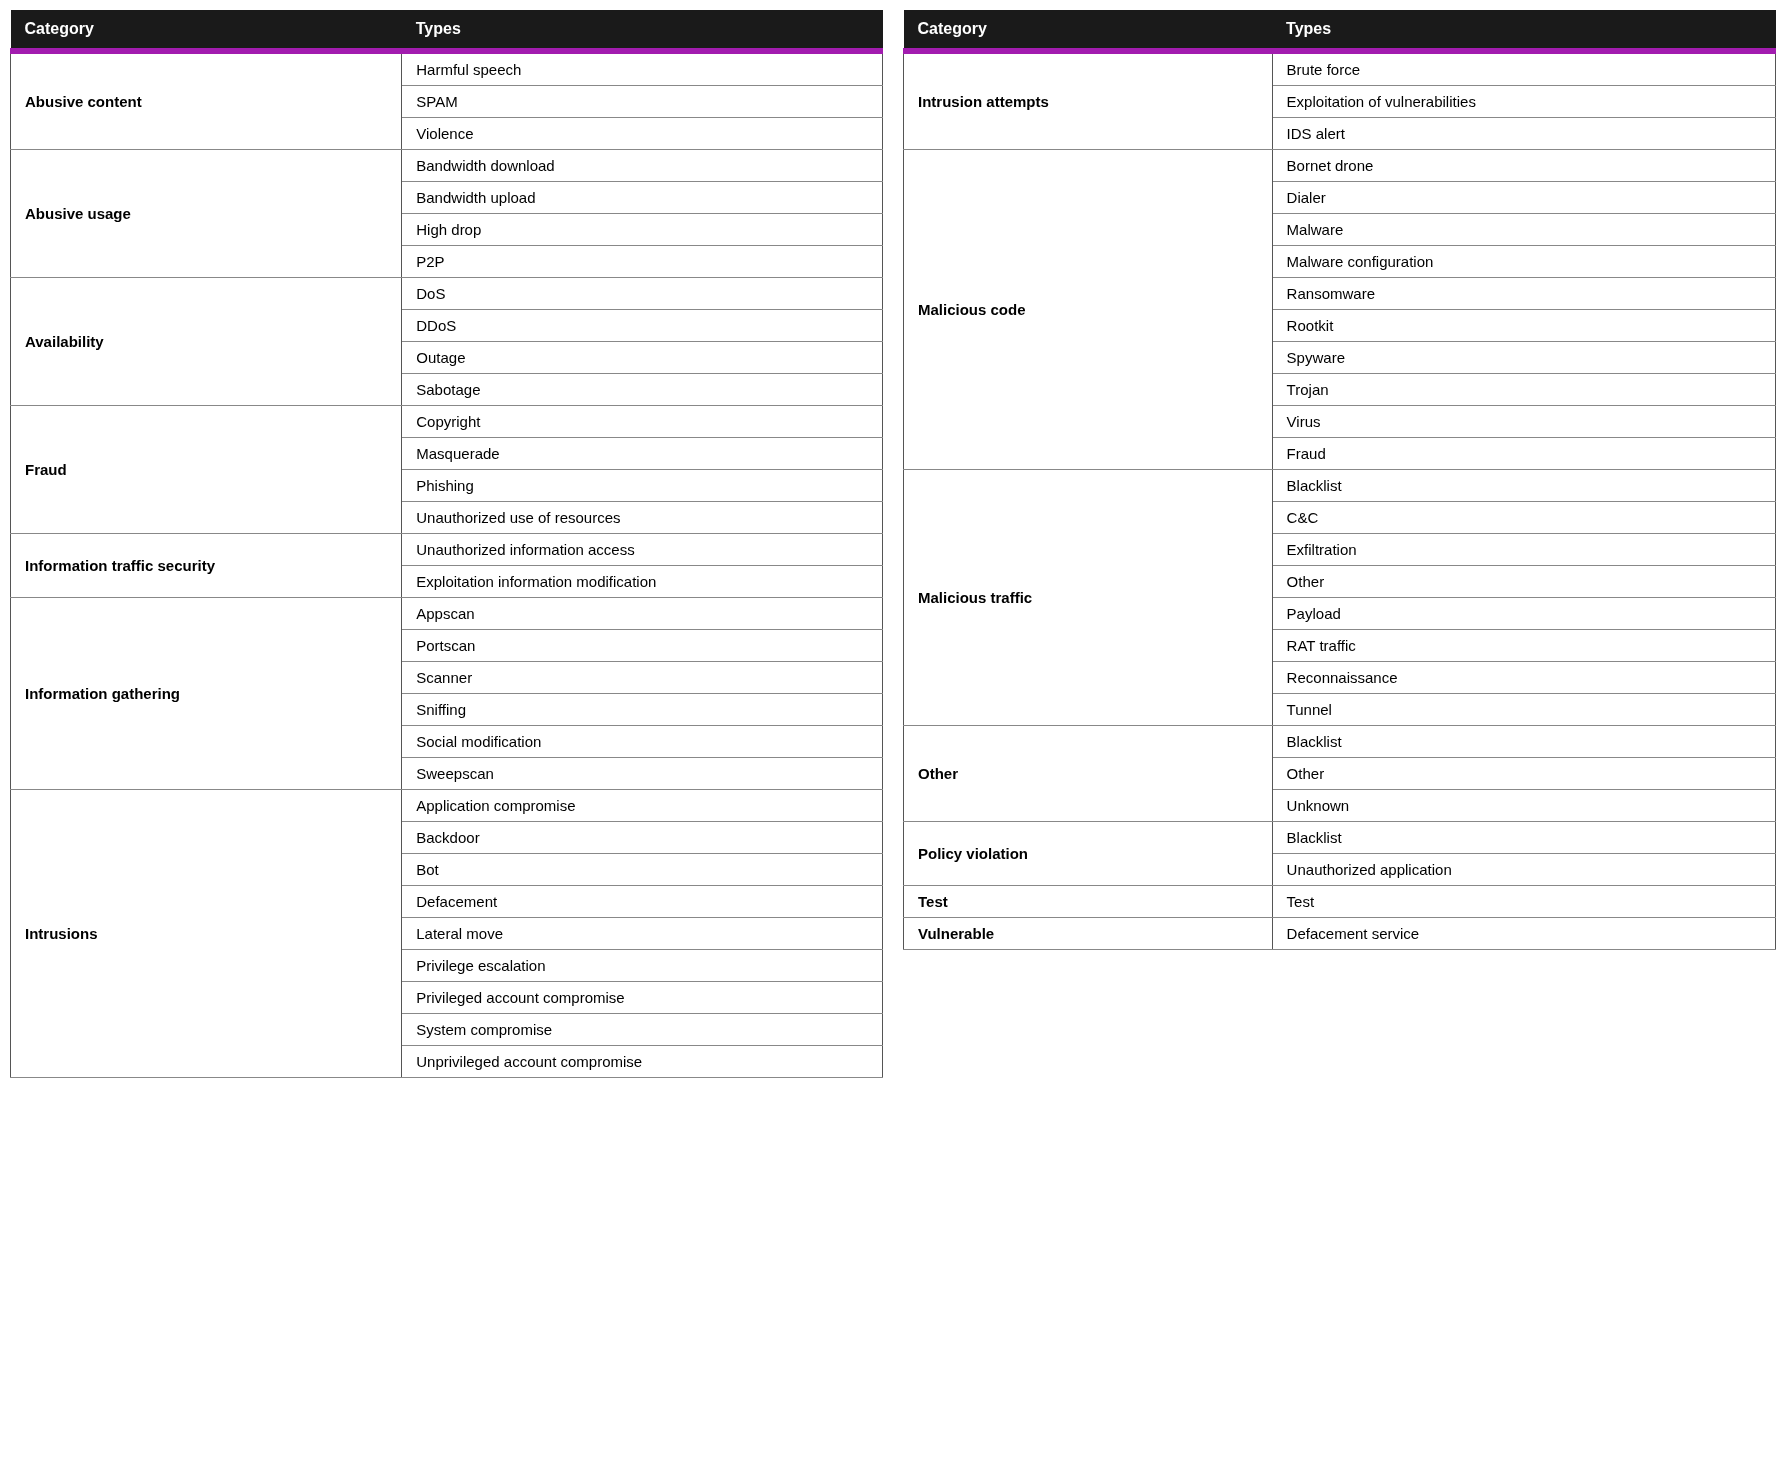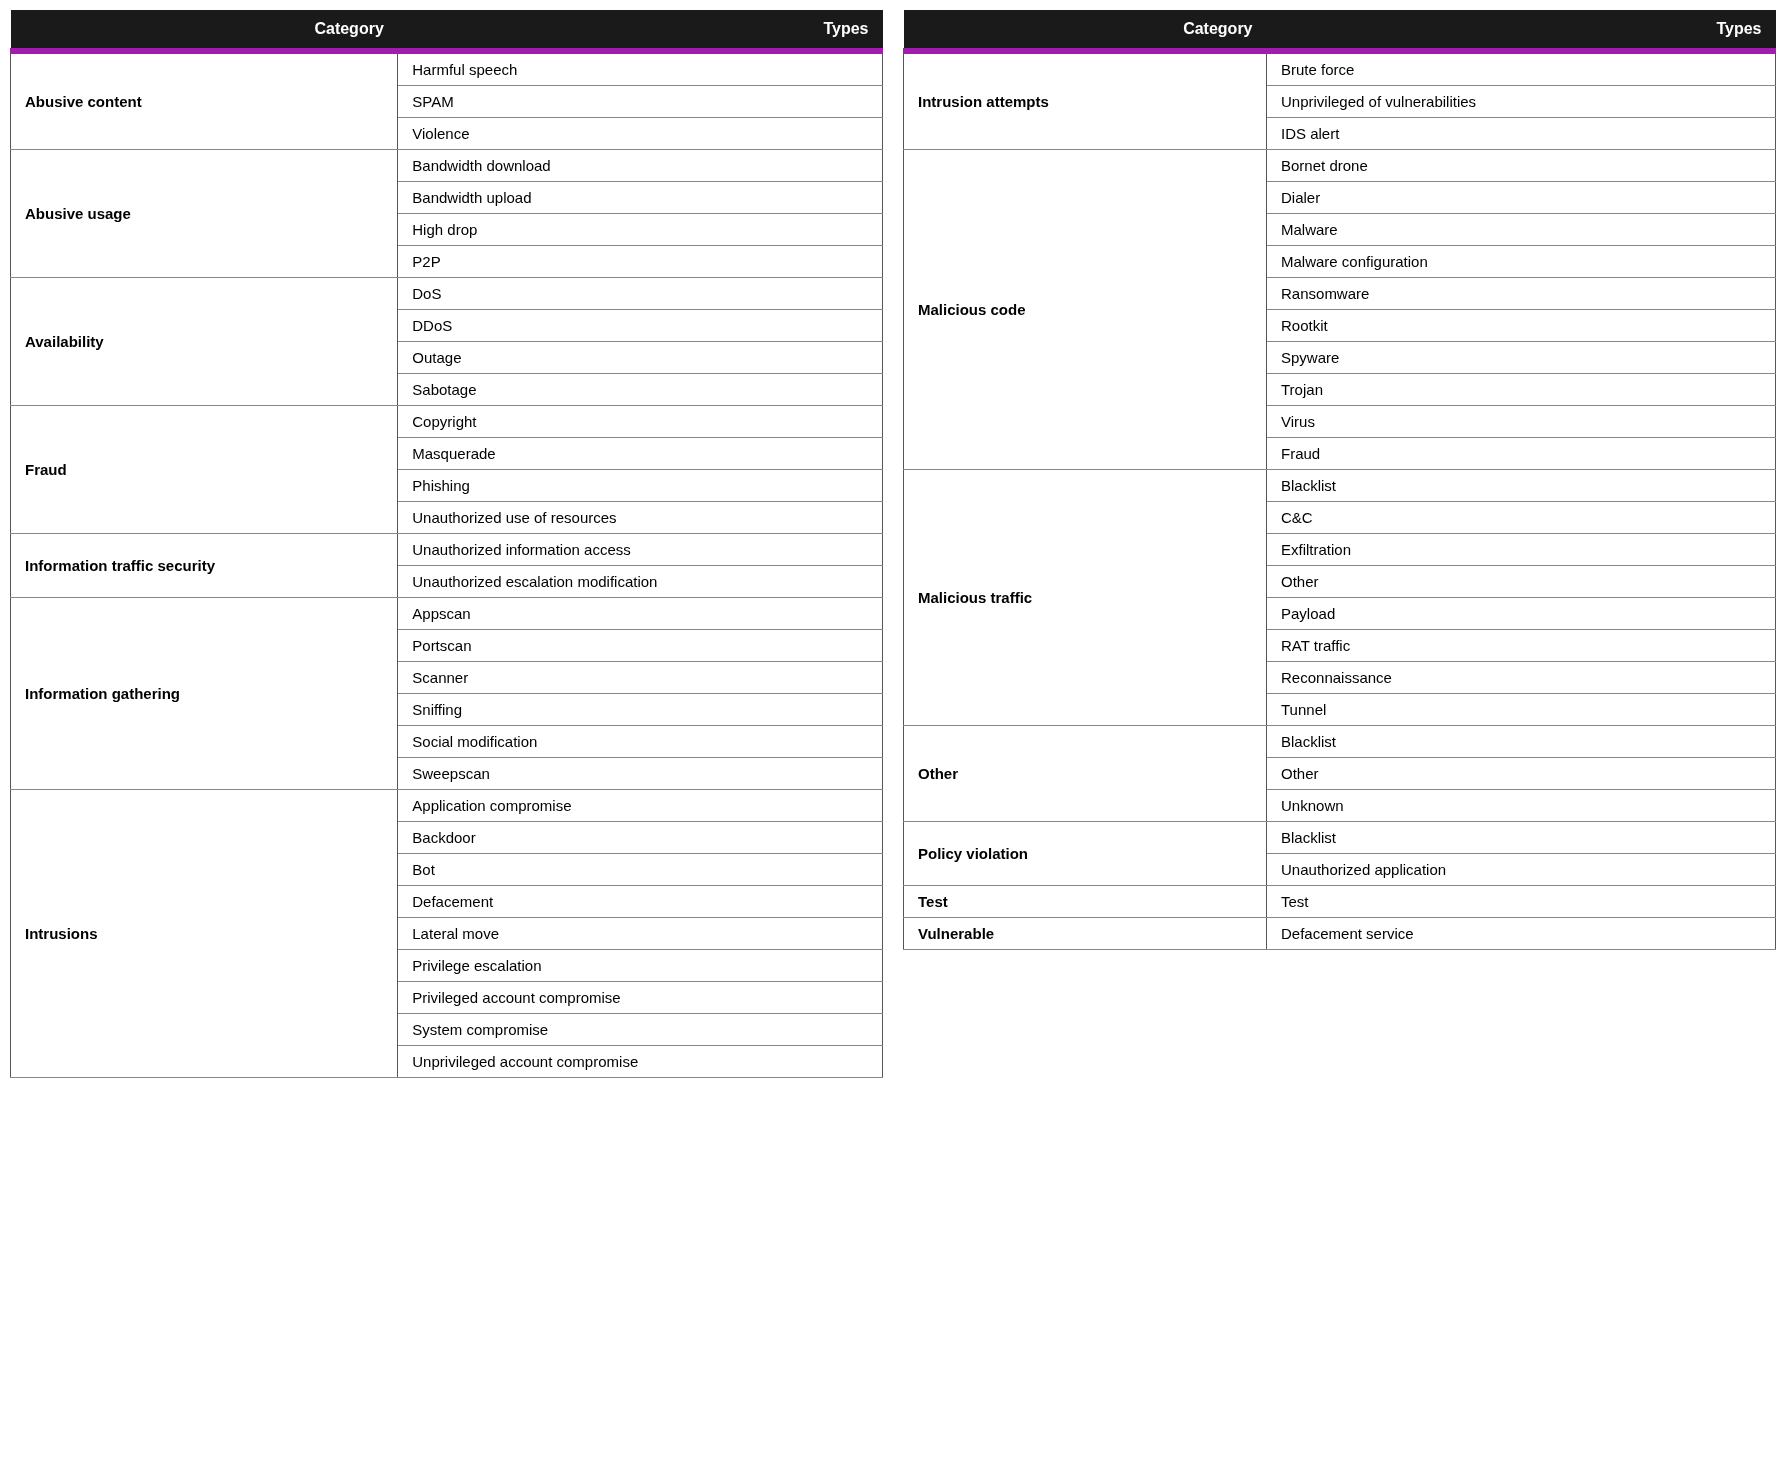--- a/index.html
+++ b/index.html
@@ -14,21 +14,21 @@
       gap: 20px;
       align-items: flex-start;
     }
     table {
       border-collapse: collapse;
       flex: 1;
     }
     th {
       background: #1a1a1a;
       color: #fff;
-      text-align: right;
+      text-align: left;
       padding: 10px 14px;
       font-size: 16px;
       font-weight: bold;
     }
     td {
       border: 1px solid #555;
       padding: 7px 14px;
       vertical-align: middle;
     }
     td.category-cell {
@@ -106,21 +106,21 @@
           <td class="type-cell">Phishing</td>
         </tr>
         <tr>
           <td class="type-cell">Unauthorized use of resources</td>
         </tr>
         <tr>
           <td class="category-cell" rowspan="2">Information traffic security</td>
           <td class="type-cell">Unauthorized information access</td>
         </tr>
         <tr>
-          <td class="type-cell">Unauthorized escalation modification</td>
+          <td class="type-cell">Exploitation information modification</td>
         </tr>
         <tr>
           <td class="category-cell" rowspan="6">Information gathering</td>
           <td class="type-cell">Appscan</td>
         </tr>
         <tr>
           <td class="type-cell">Portscan</td>
         </tr>
         <tr>
           <td class="type-cell">Scanner</td>
@@ -170,21 +170,21 @@
           <th>Category</th>
           <th>Types</th>
         </tr>
       </thead>
       <tbody>
         <tr>
           <td class="category-cell" rowspan="3">Intrusion attempts</td>
           <td class="type-cell">Brute force</td>
         </tr>
         <tr>
-          <td class="type-cell">Unprivileged of vulnerabilities</td>
+          <td class="type-cell">Exploitation of vulnerabilities</td>
         </tr>
         <tr>
           <td class="type-cell">IDS alert</td>
         </tr>
         <tr>
           <td class="category-cell" rowspan="10">Malicious code</td>
           <td class="type-cell">Bornet drone</td>
         </tr>
         <tr>
           <td class="type-cell">Dialer</td>

